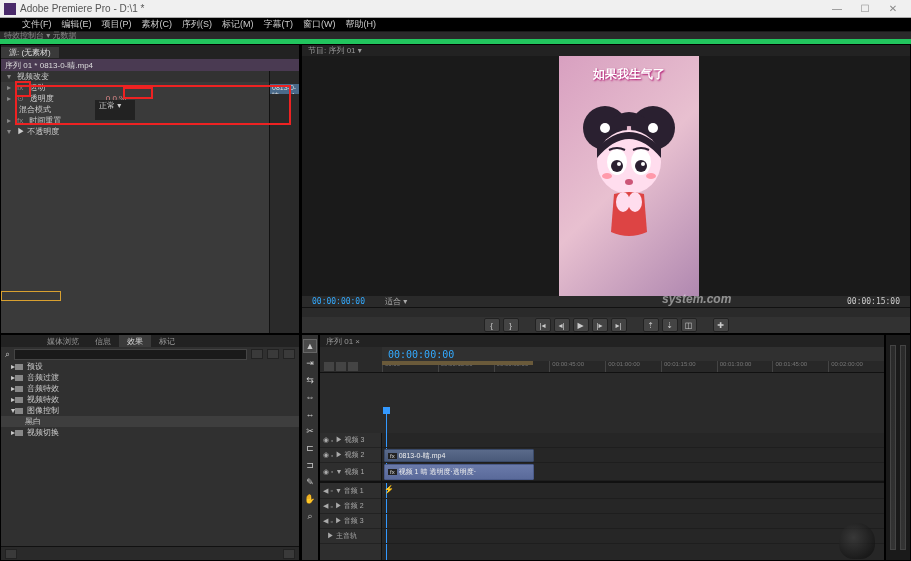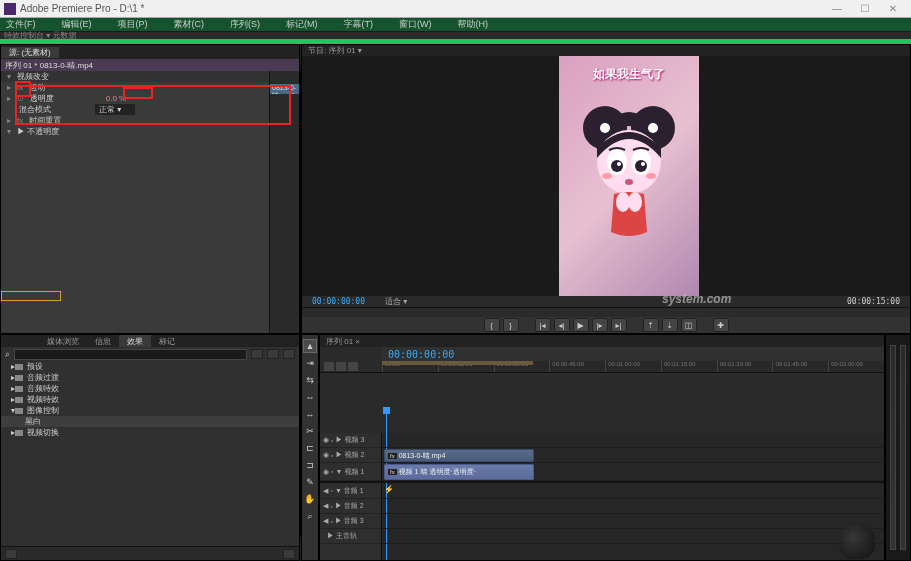--- a/index.html
+++ b/index.html
@@ -3,28 +3,28 @@
 <meta charset="utf-8">
 <style>
   * { box-sizing: border-box; margin: 0; padding: 0; user-select: none; }
   html, body { width: 911px; height: 561px; overflow: hidden; font-family: "Microsoft YaHei", Arial, sans-serif; background: #232323; color: #ccc; font-size: 9px; }
   
   .titlebar { height: 18px; background: #f0f0f0; border-bottom: 1px solid #aaa; display: flex; align-items: center; padding: 0 4px; }
   .titlebar .icon { width: 12px; height: 12px; background: #4a2a6a; margin-right: 4px; }
   .titlebar .title { color: #555; font-size: 10px; flex: 1; }
   .titlebar .winbtn { width: 28px; height: 14px; display: inline-flex; align-items: center; justify-content: center; color: #888; font-size: 10px; }
   
-  .menubar { height: 14px; background: #14532d; border-bottom: 1px solid #1a1a1a; display: flex; align-items: center; padding: 0 2px; gap: 18px; }
+  .menubar { height: 14px; background: #000000; border-bottom: 1px solid #1a1a1a; display: flex; align-items: center; padding: 0 18px; gap: 2px; }
   .menubar .menu-item { color: #ccc; font-size: 9px; padding: 0 4px; cursor: pointer; }
   
   .subbar { height: 12px; background: #2a2a2a; border-bottom: 5px solid #22c55e; display: flex; align-items: center; padding: 0 4px; color: #888; font-size: 8px; }
   
   .main { display: flex; height: calc(100% - 44px); }
   .left-col { width: 300px; display: flex; flex-direction: column; }
-  .right-col { flex: 1; display: flex; flex-direction: column; border-left: 1px solid #000; border-radius: 29px; }
+  .right-col { flex: 1; display: flex; flex-direction: column; border-left: 1px solid #000; }
   
   
   .effect-panel { height: 290px; background: #ec4899; border: 1px solid #000; position: relative; }
   .effect-panel .tabbar { height: 14px; background: #222; display: flex; align-items: center; font-size: 8px; }
   .effect-panel .tab { padding: 0 8px; color: #999; }
   .effect-panel .tab.active { background: #3a3a3a; color: #ddd; }
   .effect-panel .clipname { height: 12px; background: #4a3a52; color: #ddd; font-size: 8px; padding: 0 4px; display: flex; align-items: center; }
   .effect-panel .content { display: flex; height: calc(100% - 26px); }
   .props { flex: 1; background: #3a3a3a; font-size: 8px; }
   .prop-row { height: 11px; display: flex; align-items: center; padding-left: 6px; gap: 6px; }
@@ -151,21 +151,21 @@
           <div class="prop-row">
               <span class="tw">▸</span>
               <span class="tw">⊙</span>
               <span class="name">透明度</span>
               <span class="val">0.0 %</span>
             </div>
           <div class="prop-row">
               <span class="tw"> </span>
               <span class="tw"> </span>
               <span class="name">混合模式</span>
-              <span class="val" style="color:#ccc;background:#222;padding:0 14px 0 4px">正常 ▾</span>
+              <span class="val" style="color:#ccc;background:#222;padding:0 14px 9px 4px">正常 ▾</span>
             </div>
           <div class="prop-row">
               <span class="tw">▸</span>
               <span class="tw">fx</span>
               <span class="name">时间重置</span>
             </div>
           <div class="prop-row">
               <span class="tw">▾</span>
               <span class="name">▶ 不透明度</span>
             </div>

